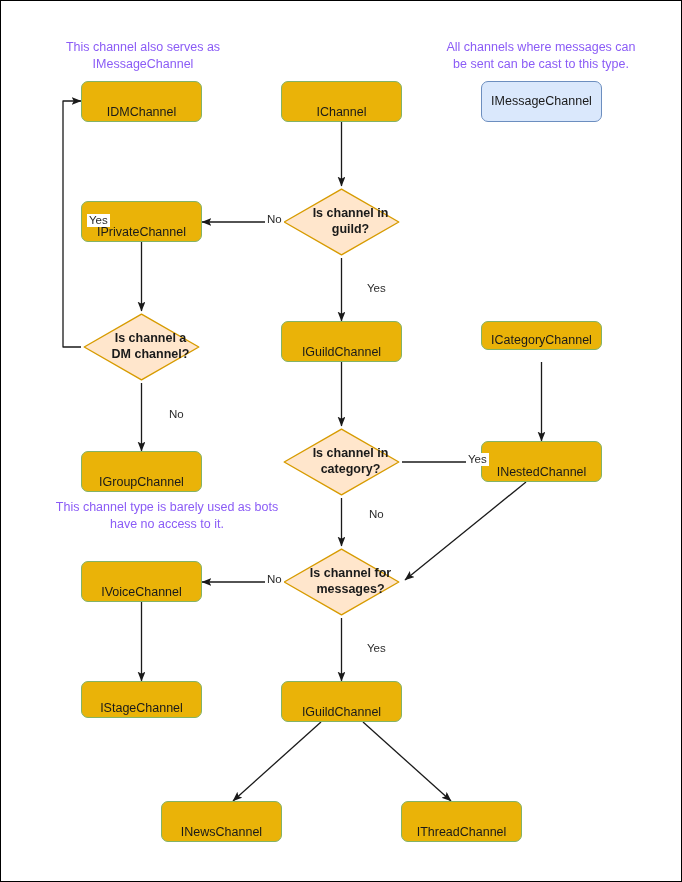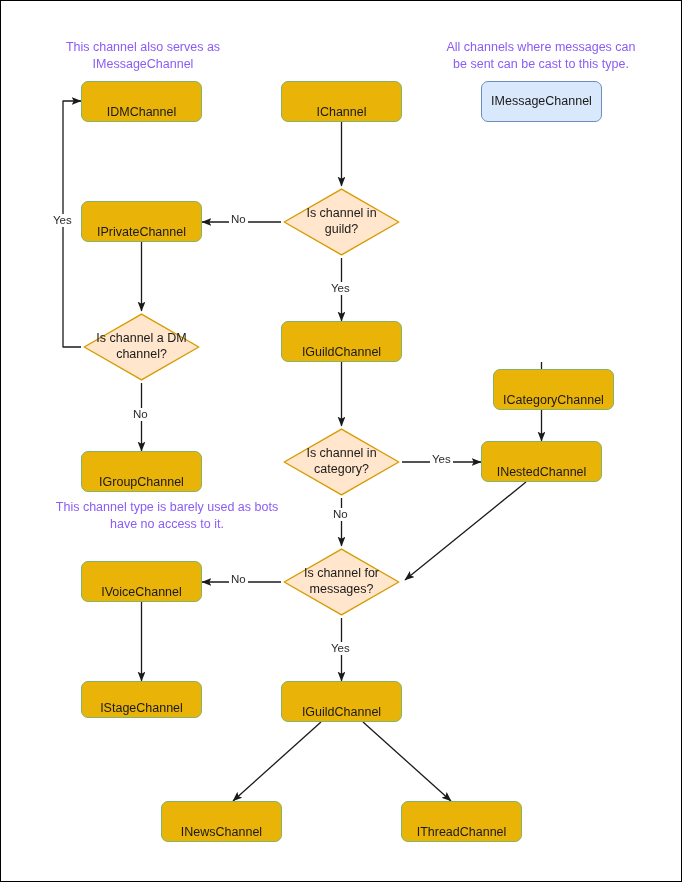--- a/index.html
+++ b/index.html
@@ -56,51 +56,53 @@
     position: absolute;
     z-index: 2;
   }
   .diamond-wrap svg {
     position: absolute;
     left: 0;
     top: 0;
   }
   .diamond-label {
     position: absolute;
-    left: 0;
+    left: 9px;
     top: 0;
     width: 100%;
     height: 100%;
     display: flex;
     align-items: center;
     justify-content: center;
     text-align: center;
     font-size: 12.5px;
     color: #1a1a1a;
     line-height: 1.25;
     padding: 0 14px;
     box-sizing: border-box;
+    font-weight: bold;
   }
   .note {
     position: absolute;
     font-size: 12.5px;
     color: #8b5cf6;
     line-height: 1.35;
     text-align: center;
     z-index: 2;
   }
   .edge-label {
     position: absolute;
     font-size: 11.5px;
     color: #2b2b2b;
     background: #ffffff;
     padding: 0 2px;
     line-height: 1.1;
     z-index: 3;
     white-space: nowrap;
+    margin-left: 36px;
   }
 </style>
 </head>
 <body>
 
 <div id="canvas">
 
   <svg id="edge-layer" width="682" height="882" viewBox="0 0 682 882" xmlns="http://www.w3.org/2000/svg">
     <defs>
       <marker id="arrowhead" markerWidth="9" markerHeight="9" refX="7.2" refY="3" orient="auto" markerUnits="strokeWidth">
@@ -148,21 +150,21 @@
       </div>
       <div class="diamond-wrap" style="left: 80px; top: 310px; width: 121px; height: 72px;">
         <svg width="121" height="72" viewBox="0 0 121 72">
           <path d="M 60.5 3.2 L 117.8 36 L 60.5 68.8 L 3.2 36 Z" fill="#ffe6cc" stroke="#d79b00" stroke-width="1.4" stroke-linejoin="round"></path>
         </svg>
         <div class="diamond-label">Is channel a DM channel?</div>
       </div>
       <div class="node green" style="left: 280px; top: 320px; width: 121px; height: 41px;">
         <span>IGuildChannel</span>
       </div>
-      <div class="node green" style="left: 492px; top: 320px; width: 121px; height: 41px; margin-top: 48px;">
+      <div class="node green" style="left: 480px; top: 320px; width: 121px; height: 29px;">
         <span>ICategoryChannel</span>
       </div>
       <div class="node green" style="left: 80px; top: 450px; width: 121px; height: 41px;">
         <span>IGroupChannel</span>
       </div>
       <div class="diamond-wrap" style="left: 280px; top: 425px; width: 121px; height: 72px;">
         <svg width="121" height="72" viewBox="0 0 121 72">
           <path d="M 60.5 3.2 L 117.8 36 L 60.5 68.8 L 3.2 36 Z" fill="#ffe6cc" stroke="#d79b00" stroke-width="1.4" stroke-linejoin="round"></path>
         </svg>
         <div class="diamond-label">Is channel in category?</div>

